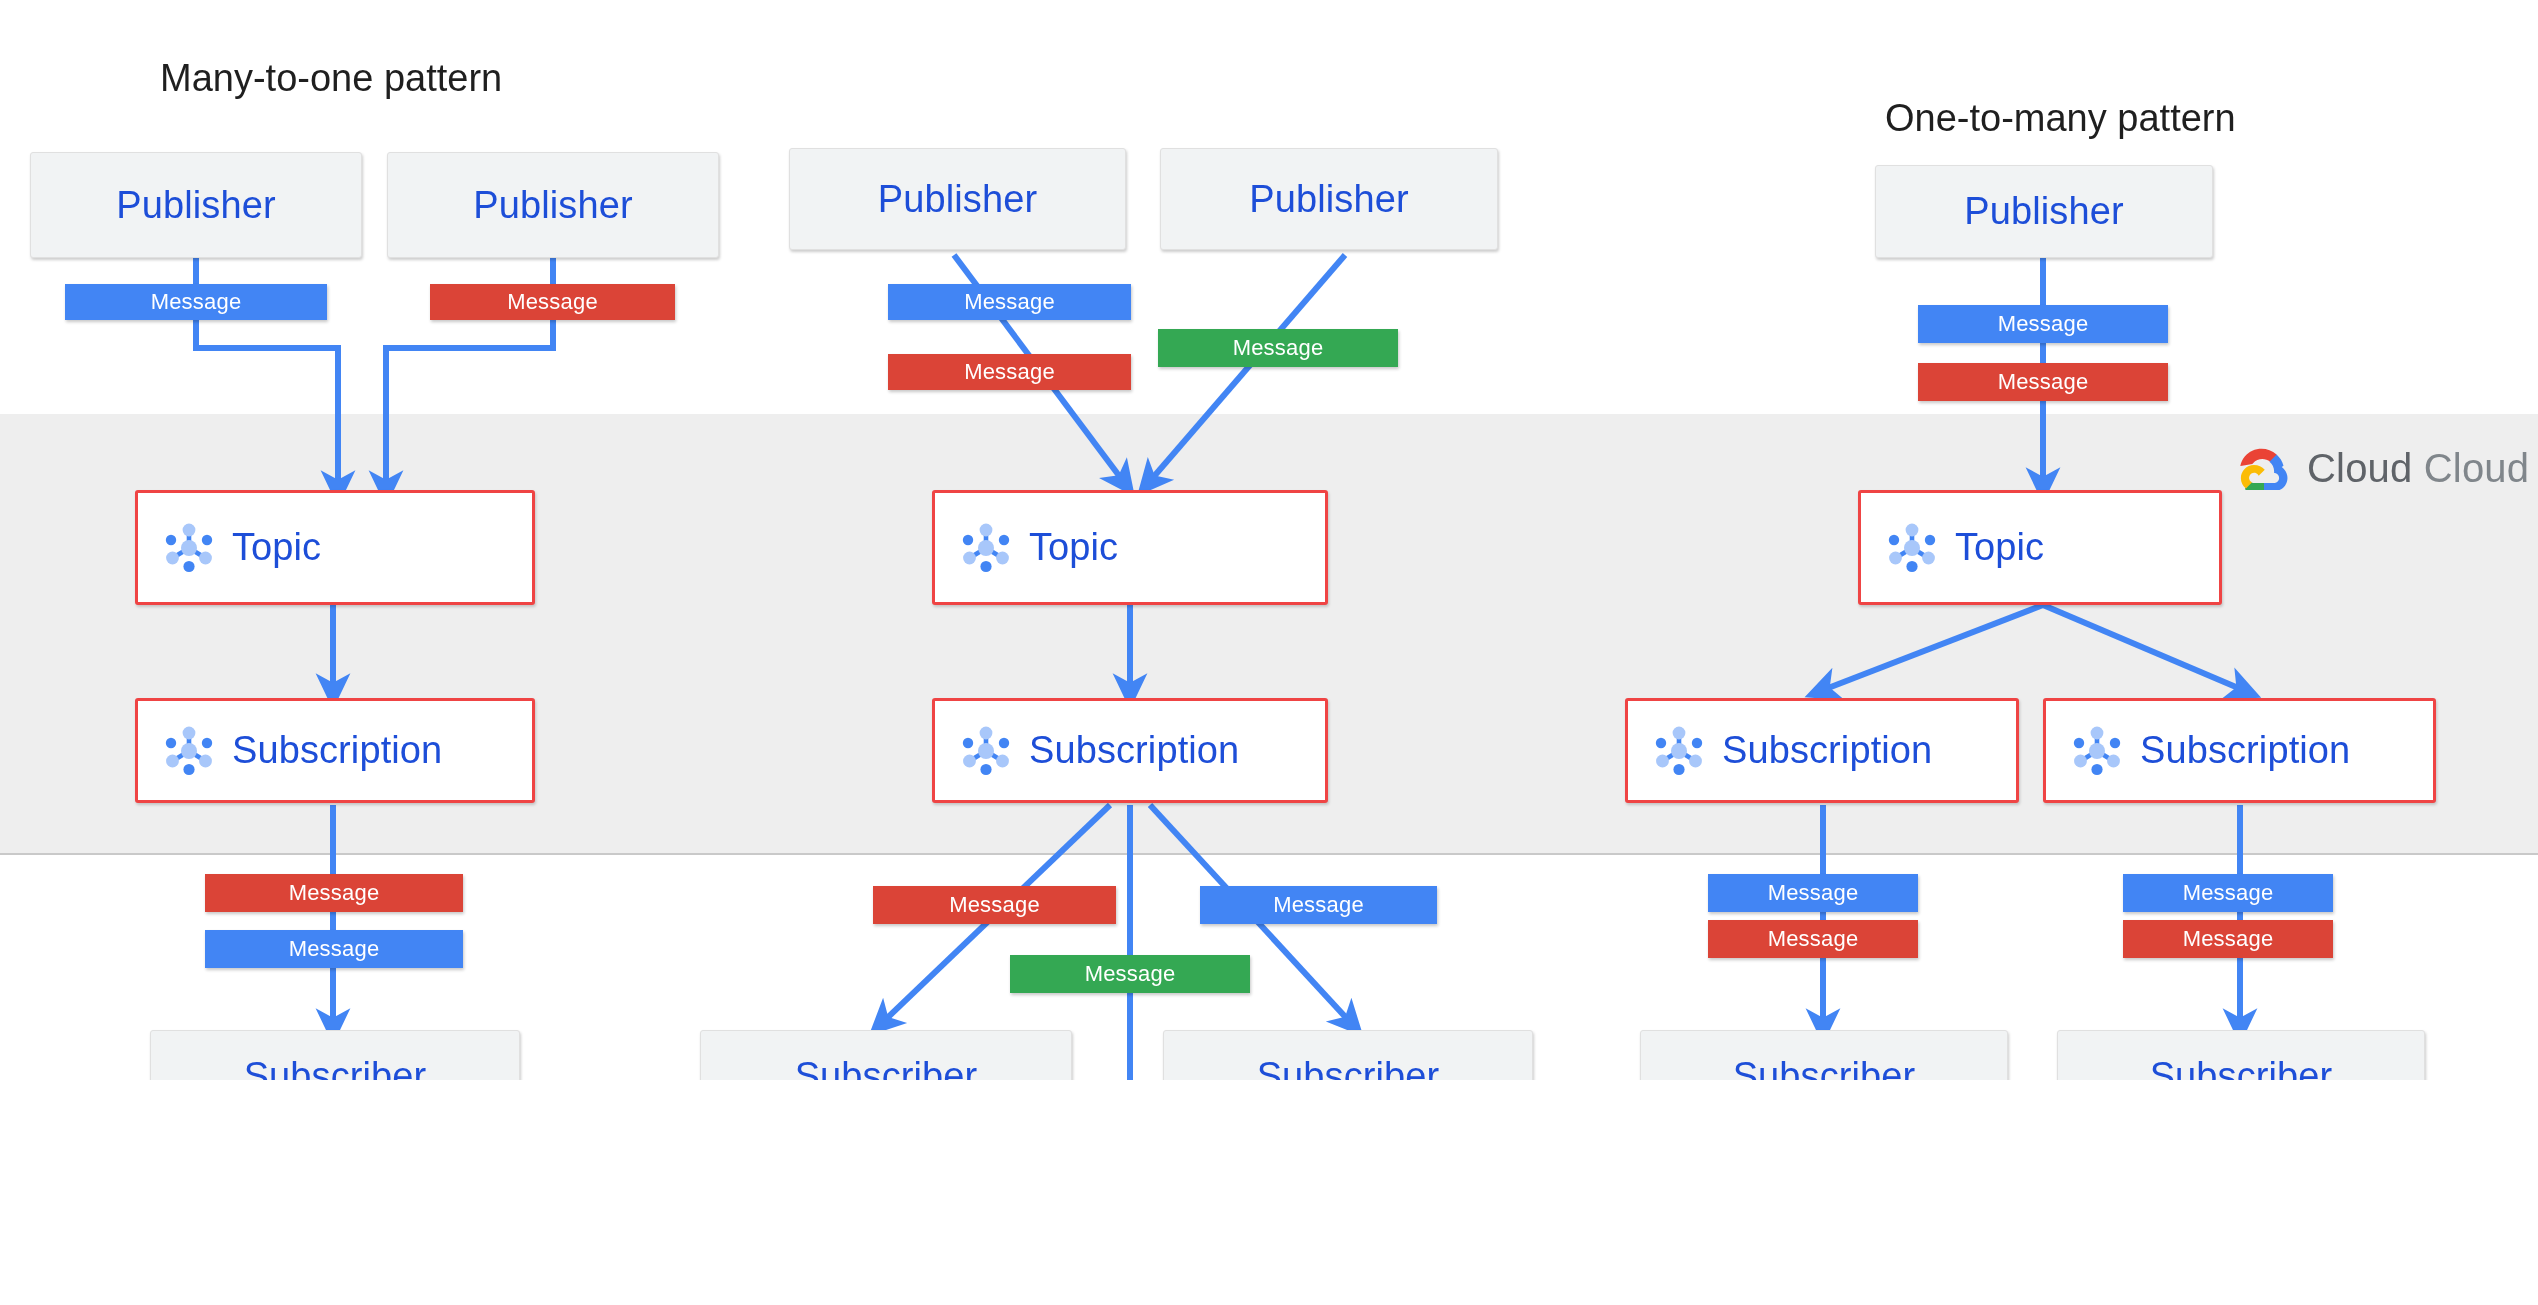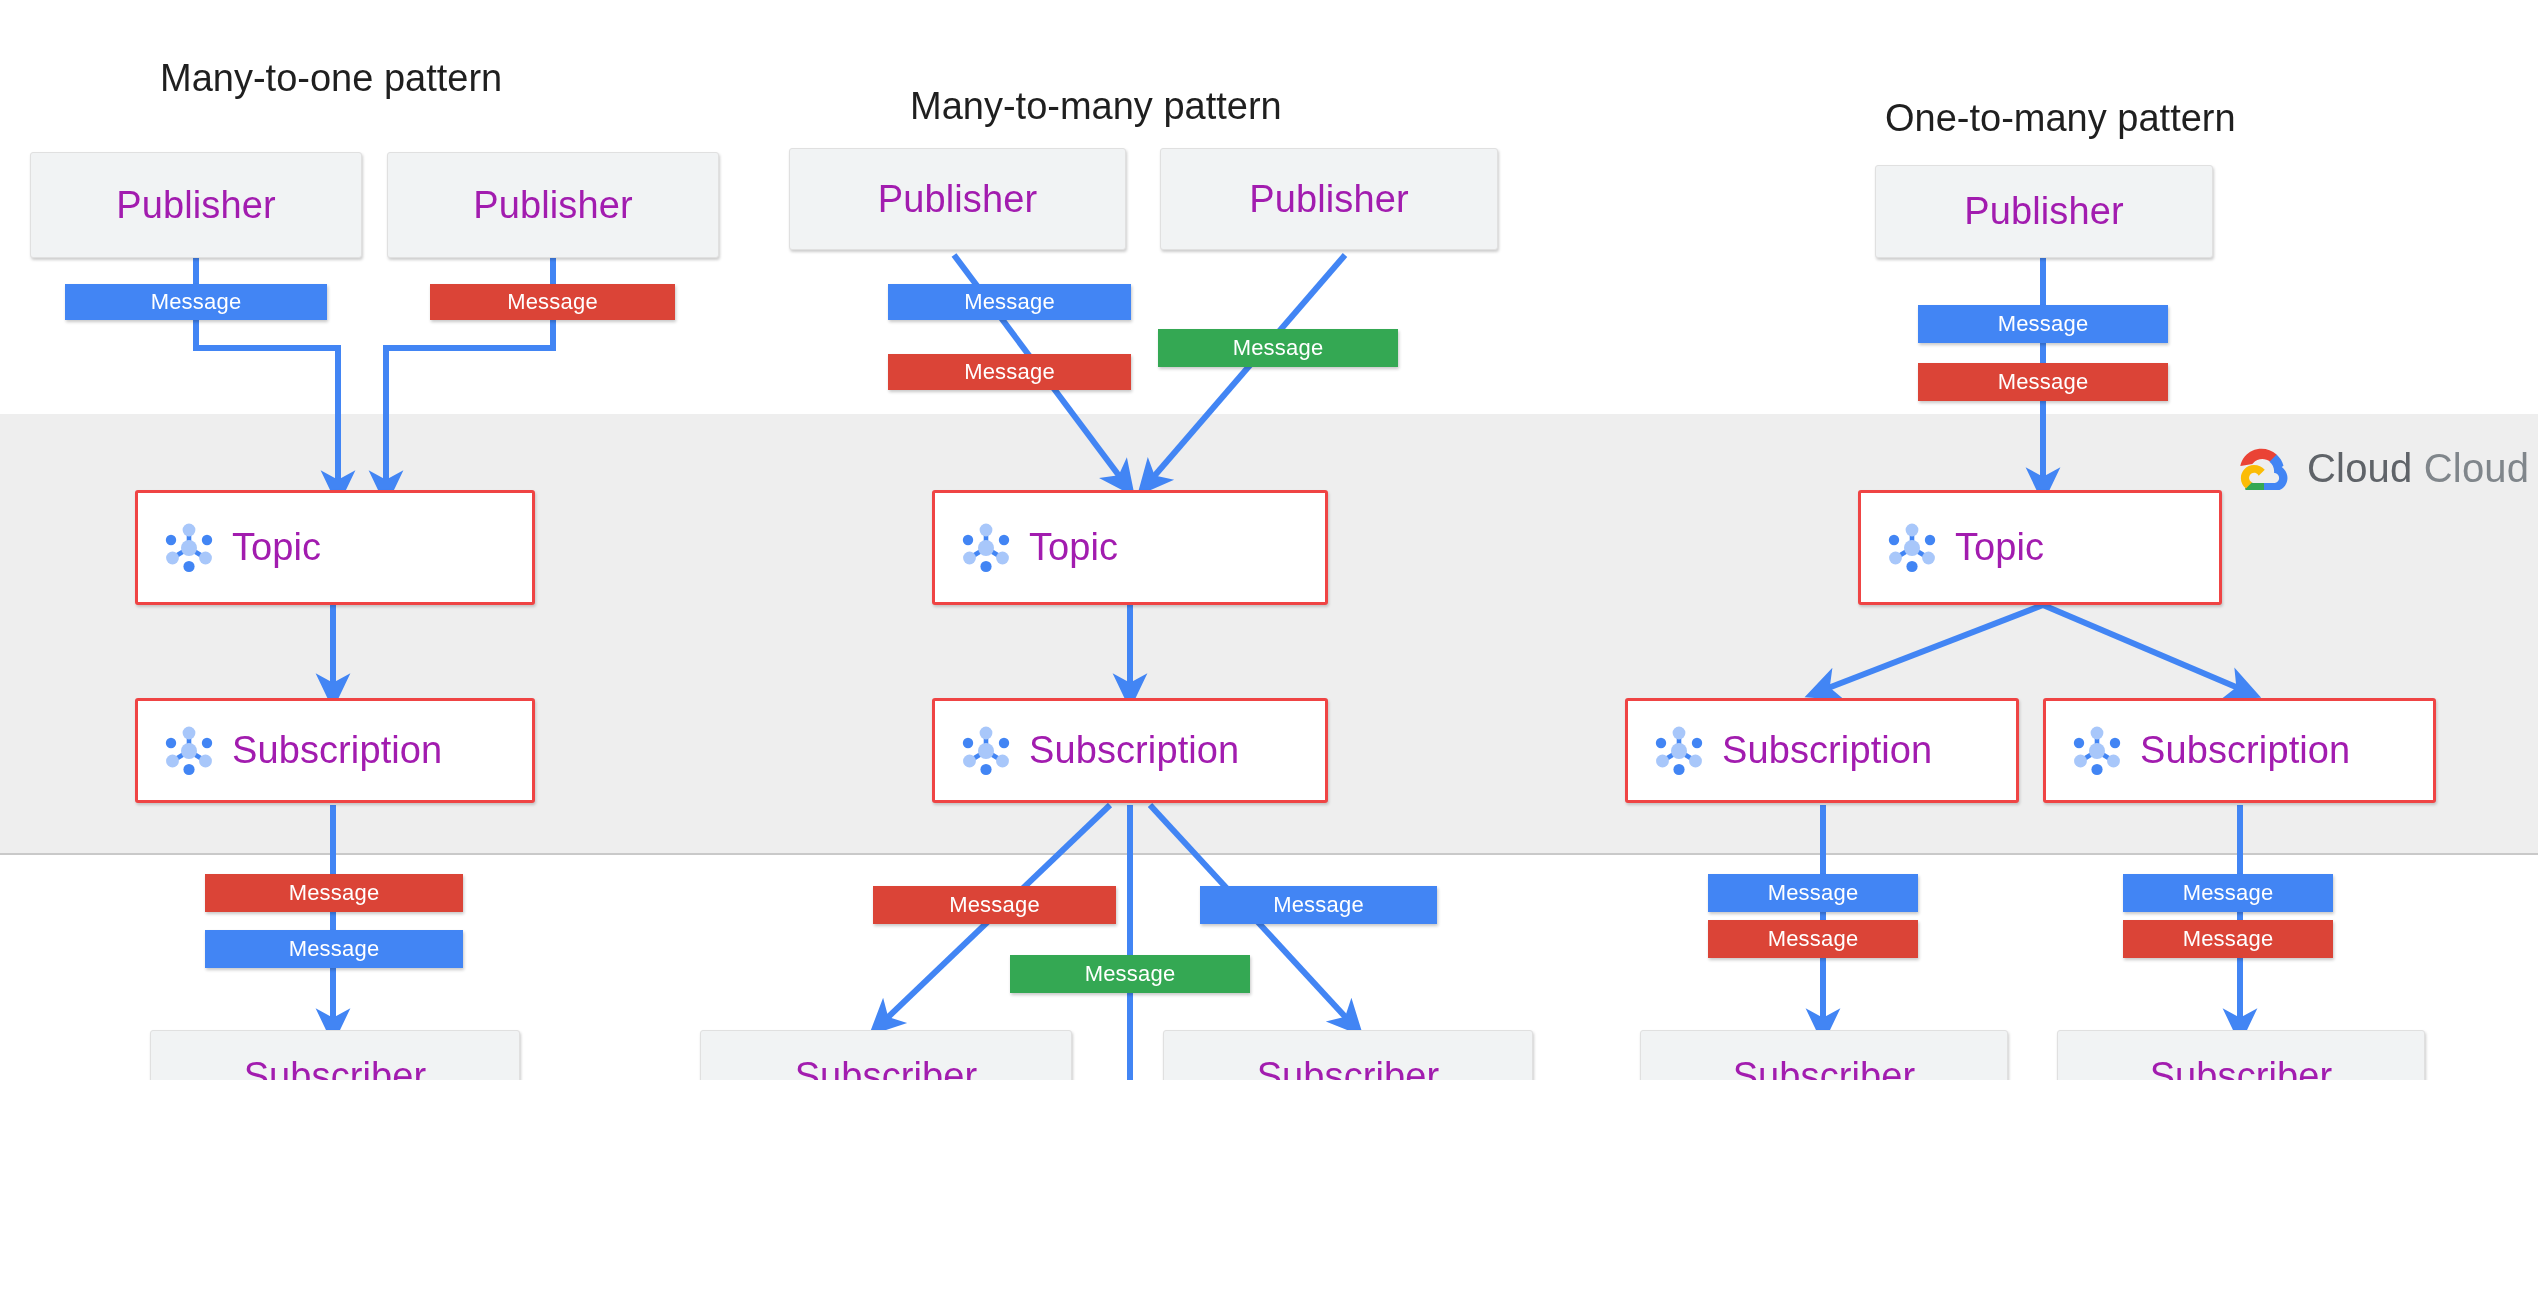--- a/index.html
+++ b/index.html
@@ -43,21 +43,21 @@
     justify-content:center;
   }
   .node-white{
     background:#ffffff;
     border:3px solid #ef4444;
     box-shadow:1px 2px 3px rgba(0,0,0,.18);
     justify-content:flex-start;
   }
   .node-label{
     font-size:38px;
-    color:#a21caf;
+    color:#1d4ed8;
     font-weight:400;
     white-space:nowrap;
     letter-spacing:.1px;
   }
   .node-white .node-label{margin-left:14px;}
 
   
   .ps-icon{
     flex:0 0 auto;
     width:58px;height:58px;
@@ -200,21 +200,20 @@
     <span>Message</span>
   </div>
   <div class="msg msg-blue" style="left:205px;top:930px;width:258px;height:38px;">
     <span>Message</span>
   </div>
 
   <div class="node node-grey" style="left:150px;top:1030px;width:370px;height:93px;">
     <span class="node-label">Subscriber</span>
   </div>
 
-  <div class="caption" style="left:910px;top:85px;">Many-to-many  pattern</div>
 
   <div class="node node-grey" style="left:789px;top:148px;width:337px;height:102px;">
     <span class="node-label">Publisher</span>
   </div>
   <div class="node node-grey" style="left:1160px;top:148px;width:338px;height:102px;">
     <span class="node-label">Publisher</span>
   </div>
 
   <div class="msg msg-blue" style="left:888px;top:284px;width:243px;height:36px;">
     <span>Message</span>

